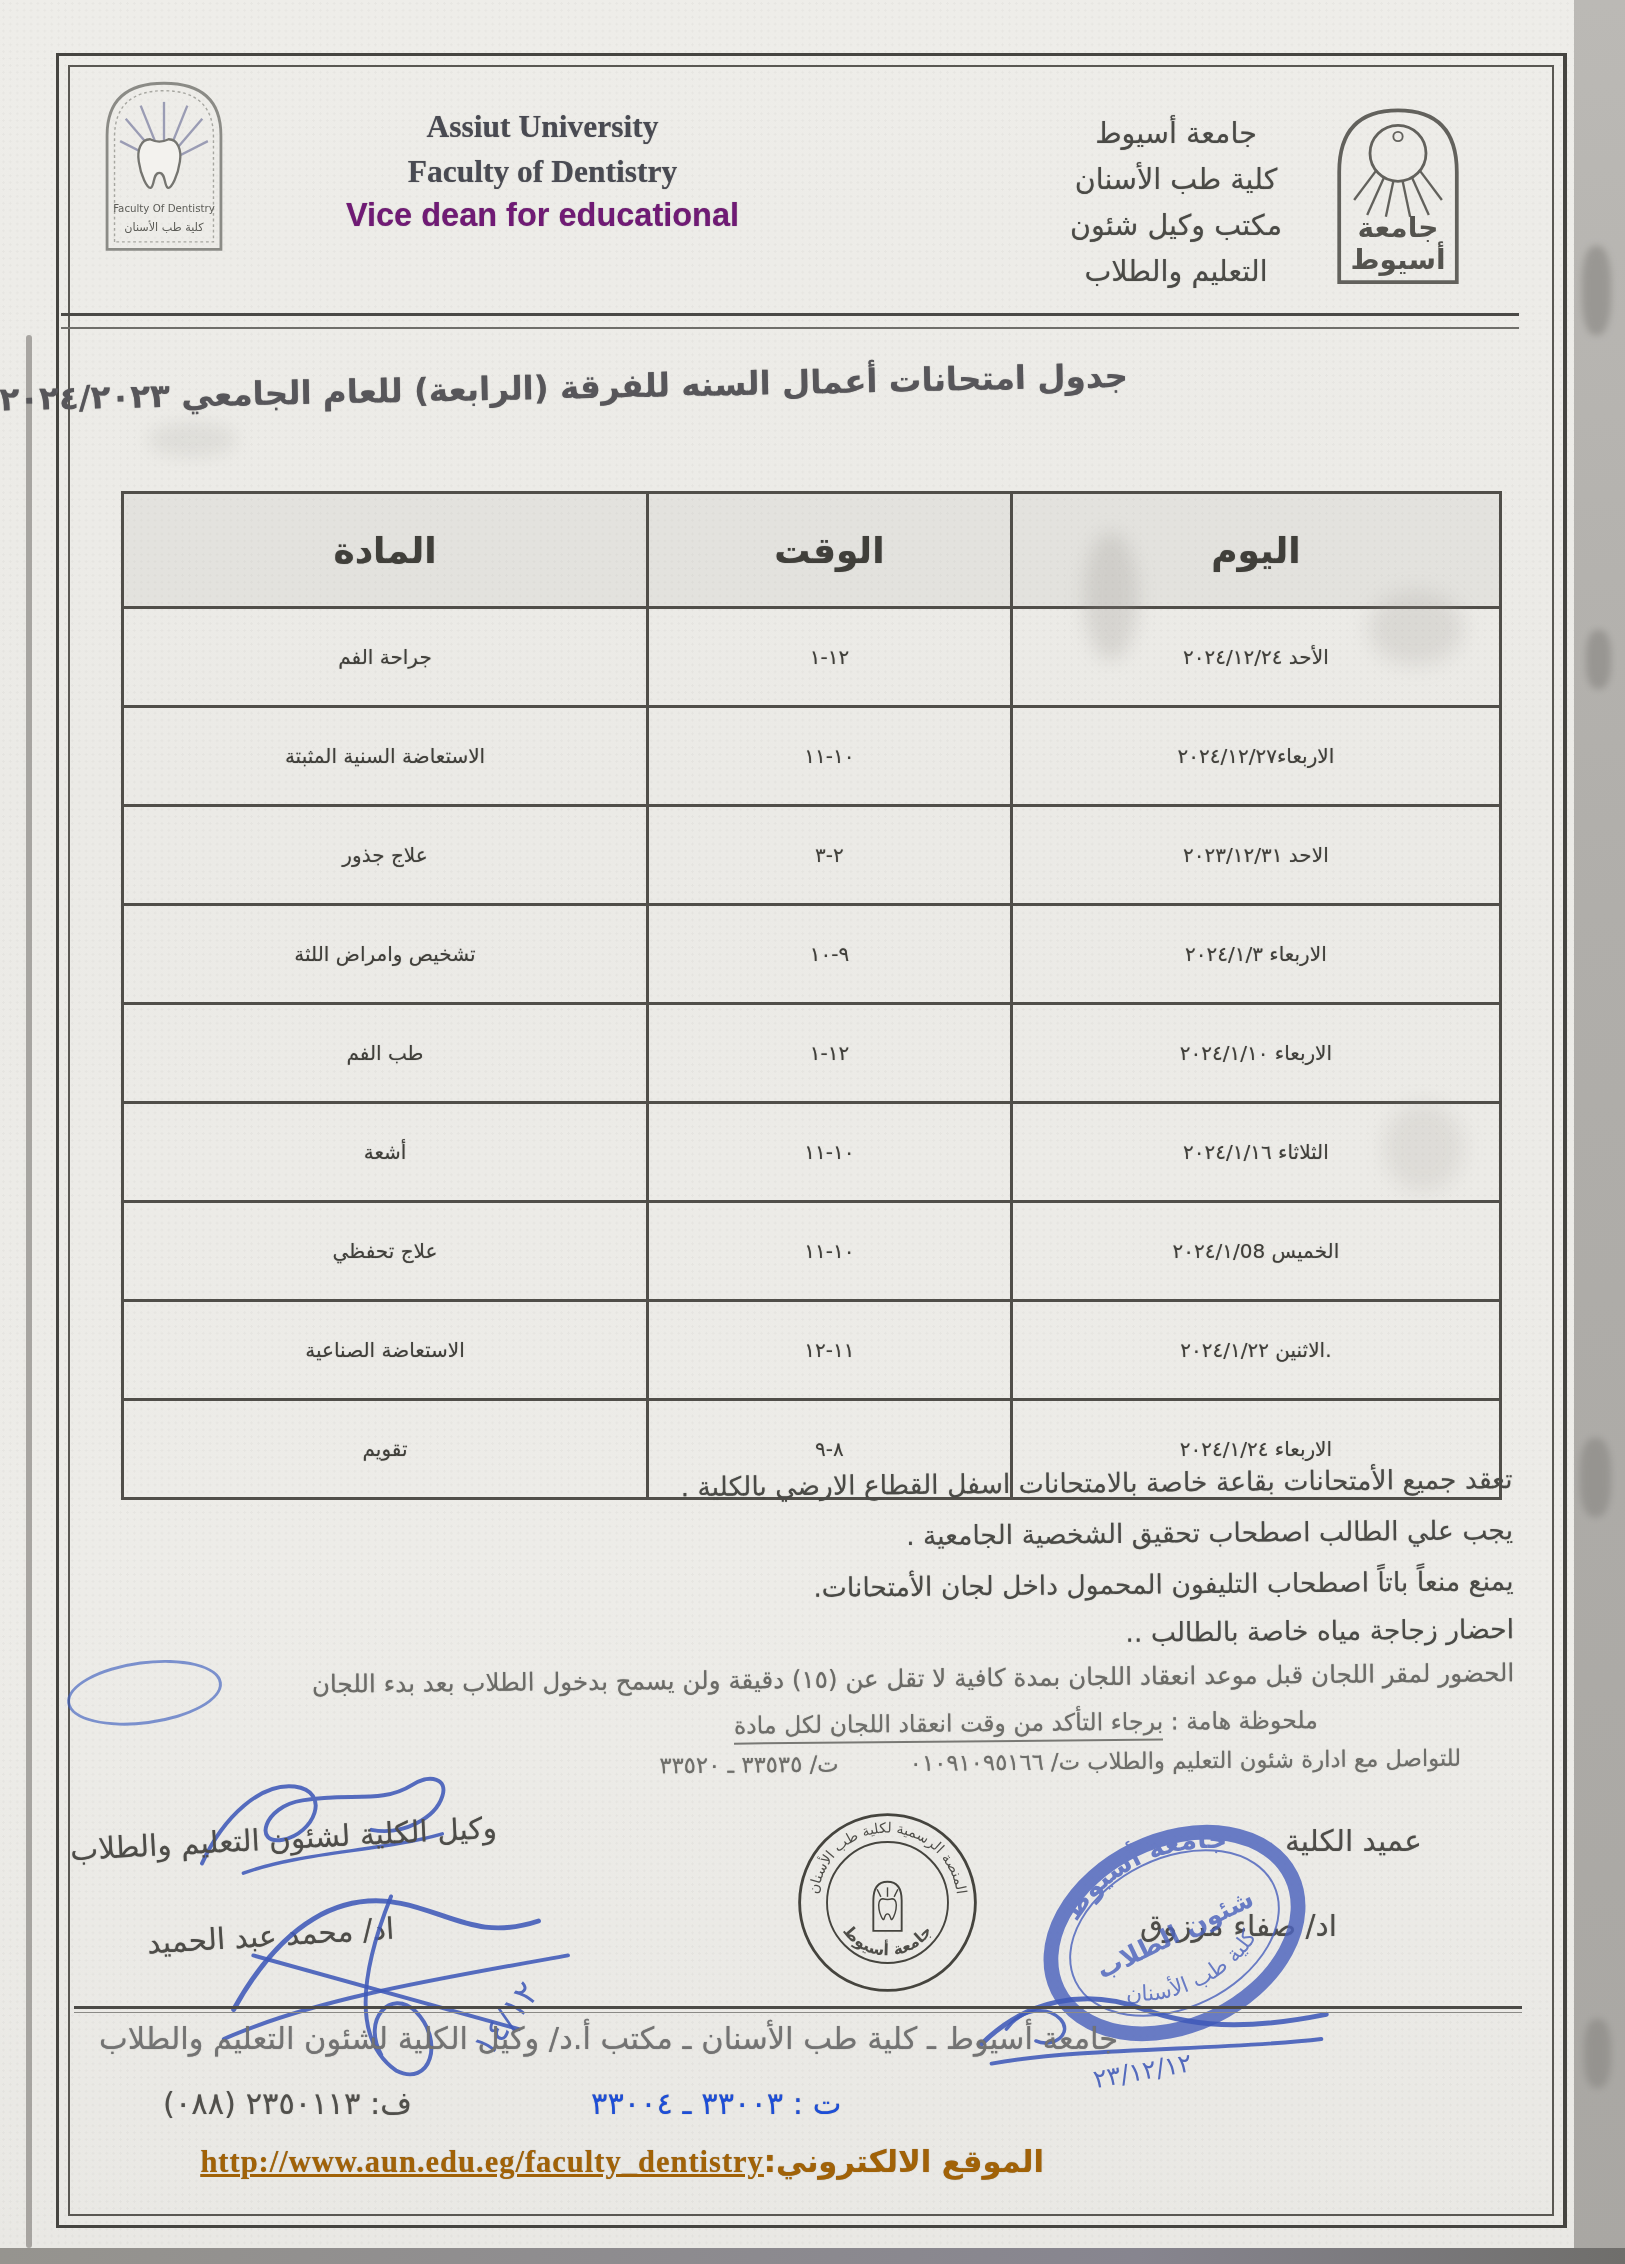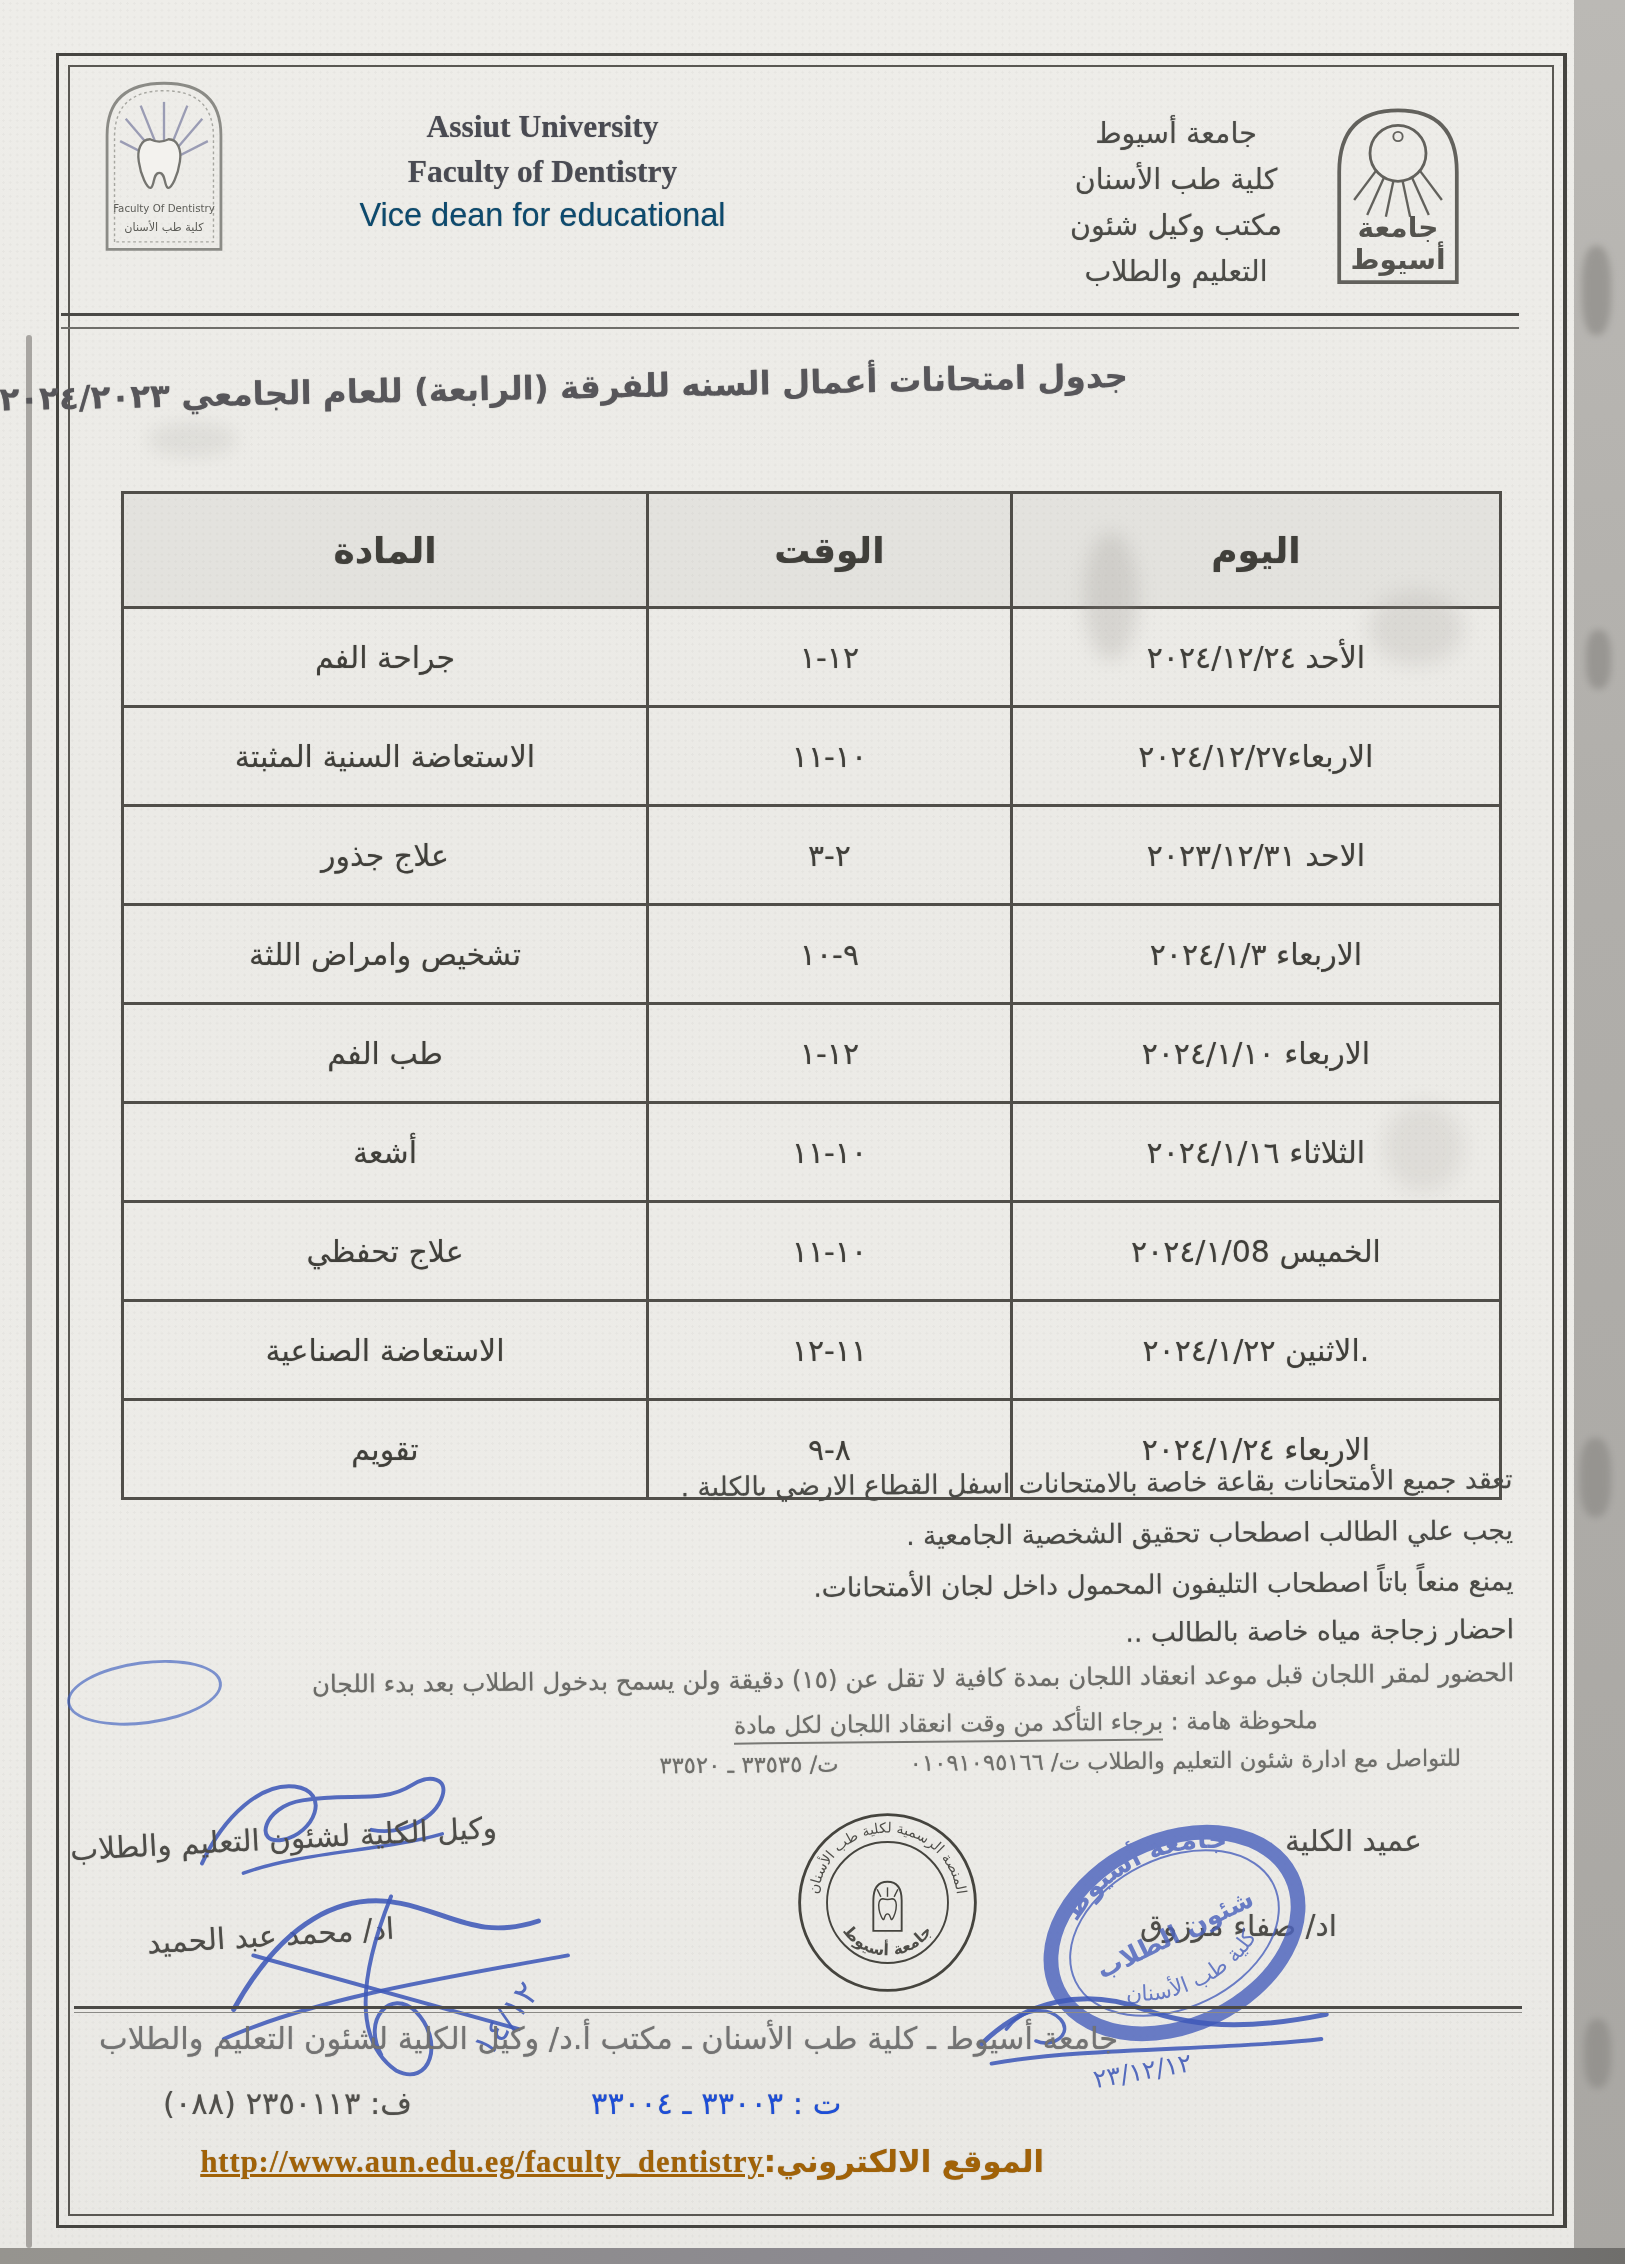--- a/index.html
+++ b/index.html
@@ -28,21 +28,21 @@
 
   .frame-outer{position:absolute;left:56px;top:53px;width:1504px;height:2169px;
     border:3px solid #454440;border-right-width:4.9px;}
   .frame-inner{position:absolute;inset:8.9px;border:2px solid #5a5853;}
 
   .scan-text{text-shadow:0 0 1px rgba(70,70,65,.55);}
 
   
   .lh-english{position:absolute;left:296px;top:104px;width:493px;text-align:center;color:#494a52;}
   .lh-english .serif{font-family:Liberation Serif, serif;font-weight:bold;font-size:31.5px;line-height:45px;}
-  .lh-english .sans{font-family:"Liberation Sans","DejaVu Sans",sans-serif;font-weight:normal;font-size:32.5px;line-height:43px;color:#0c4a6e;}
+  .lh-english .sans{font-family:"Liberation Sans","DejaVu Sans",sans-serif;font-weight:bold;font-size:32.5px;line-height:43px;color:#701a75;}
   .lh-arabic{position:absolute;left:1052px;top:110px;width:248px;text-align:center;
     font-size:28.6px;line-height:46px;color:#4a4a46;}
   .logo-faculty{position:absolute;left:94px;top:69px;width:140px;height:189px;}
   .logo-univ{position:absolute;left:1328px;top:95px;width:140px;height:195px;}
 
   .rule-under-letterhead{position:absolute;left:61px;width:1458px;background:#4a4946;}
   .rule-a{top:313px;height:3px;}
   .rule-b{top:327px;height:2px;background:#6f6e6a;}
 
   
@@ -56,21 +56,21 @@
   table.exam{
     position:absolute;left:121px;top:491px;width:1381px;
     border-collapse:collapse;table-layout:fixed;
     background:transparent;
   }
   table.exam th,table.exam td{
     border:3px solid #504e49;text-align:center;vertical-align:middle;
     color:#403f3a;
   }
   table.exam th{height:110px;font-size:36px;font-weight:bold;background:rgba(178,176,168,.14);}
-  table.exam td{height:94px;font-size:30px;margin-left:10px;}
+  table.exam td{height:94px;font-size:20px;margin-left:10px;}
   td.t-time{font-size:27.6px;}
 
   
   .notes{position:absolute;left:84px;top:1470px;width:1430px;height:335px;direction:rtl;
     transform:rotate(-.55deg);color:#4a4a46;}
   .note{position:absolute;right:0;white-space:nowrap;}
   .n1{top:0;font-size:26.6px;}
   .n2{top:51px;font-size:26.6px;}
   .n3{top:102px;font-size:26.6px;}
   .n4{top:150px;font-size:26.6px;}

